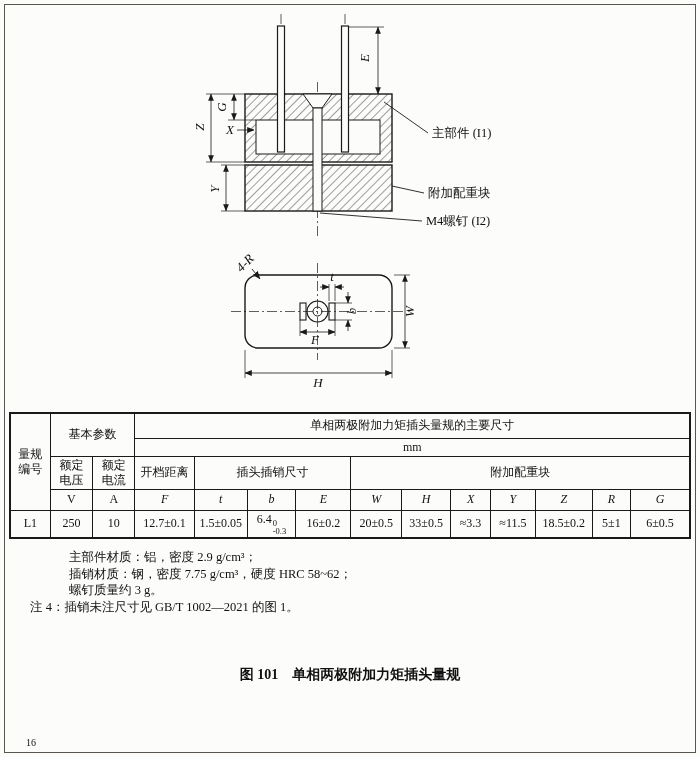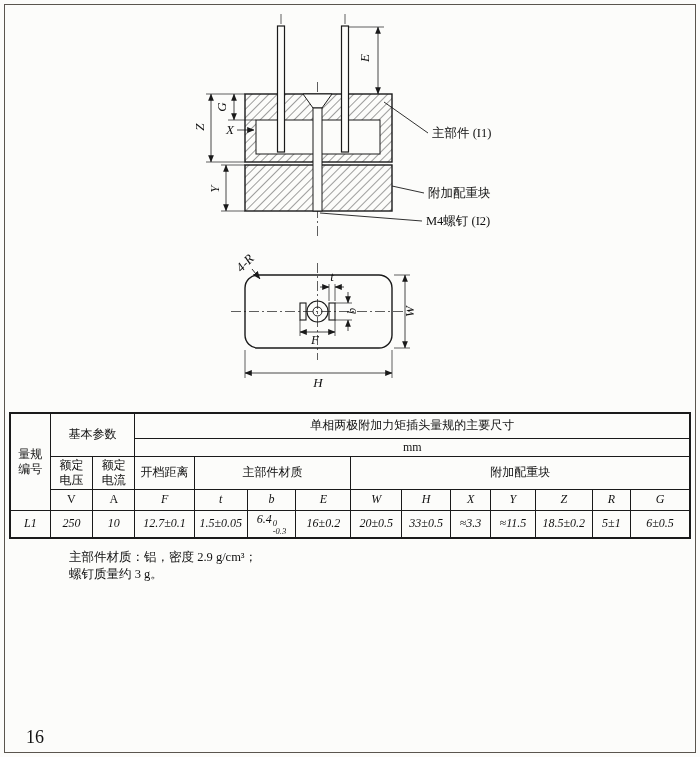--- a/index.html
+++ b/index.html
@@ -17,34 +17,34 @@
   .cn{font-family:"Liberation Serif",serif;font-size:12.5px;text-anchor:start;fill:#111;}
 
   .drawing1{position:absolute;top:6px;left:0;}
   .drawing2{position:absolute;top:250px;left:0;}
 
   
   .tbl-wrap{position:absolute;top:412px;left:9px;width:682px;}
   table.dims{border-collapse:collapse;width:100%;table-layout:fixed;border:2px solid #1a1a1a;}
   table.dims th,table.dims td{border:1px solid #1a1a1a;text-align:center;vertical-align:middle;
         font-weight:normal;padding:1px 2px;font-size:12px;font-family:"Liberation Serif",serif;}
-  .r1{height:25px;} .r2{height:16px;} .r3{height:33px;margin-top:10px;} .r4{height:21px;} .r5{height:27px;font-style:italic;}
+  .r1{height:25px;} .r2{height:16px;} .r3{height:33px;margin-top:10px;} .r4{height:21px;} .r5{height:27px;}
   .prewrap{white-space:pre-line;line-height:1.25;}
   .sym{font-family:"Liberation Serif",serif;font-style:italic;font-size:13px;}
   .tolstack{display:inline-flex;flex-direction:column;font-size:8.5px;line-height:1.05;
         vertical-align:-3px;margin-left:1px;text-align:left;}
 
   
   .notes{position:absolute;top:549px;left:30px;right:18px;font-size:12.5px;line-height:16.5px;}
   .note-line{white-space:nowrap;}
   .indent{padding-left:39px;font-family:Liberation Serif, serif;}
 
   .caption{position:absolute;top:666px;left:0;width:100%;text-align:center;
         font-weight:bold;font-size:14px;}
-  .pagenum{position:absolute;left:26px;bottom:9px;font-size:18px;}
+  .pagenum{position:absolute;left:26px;bottom:9px;font-size:10px;}
 </style>
 </head>
 <body>
 
 <div class="page">
   <div class="frame"></div>
 
   <svg class="drawing1" width="700" height="244" viewBox="0 0 700 244">
     <defs>
       <pattern id="hatch" patternUnits="userSpaceOnUse" width="6" height="6" patternTransform="rotate(45)">
@@ -196,21 +196,21 @@
       </tr>
       <tr class="r2">
         <th colspan="11">mm</th>
       </tr>
       <tr class="r3">
         <th class="prewrap">额定
 电压</th>
         <th class="prewrap">额定
 电流</th>
         <th>开档距离</th>
-        <th colspan="3">主部件材质</th>
+        <th colspan="3">插头插销尺寸</th>
         <th colspan="7">附加配重块</th>
       </tr>
       <tr class="r4">
         <th>V</th>
         <th>A</th>
         <th class="sym">F</th>
         <th class="sym">t</th>
         <th class="sym">b</th>
         <th class="sym">E</th>
         <th class="sym">W</th>
@@ -241,17 +241,20 @@
         <td>18.5±0.2</td>
         <td>5±1</td>
         <td>6±0.5</td>
       </tr>
     </tbody>
       </table>
   </div>
 
   <div class="notes">
     <div class="note-line indent">主部件材质：铝，密度 2.9 g/cm³；</div>
+    <div class="note-line indent">插销材质：钢，密度 7.75 g/cm³，硬度 HRC 58~62；</div>
     <div class="note-line indent">螺钉质量约 3 g。</div>
+    <div class="note-line">注 4：插销未注尺寸见 GB/T 1002—2021 的图 1。</div>
   </div>
 
+  <div class="caption">图 101　单相两极附加力矩插头量规</div>
   <div class="pagenum">16</div>
 </div>
 
 </body></html>

